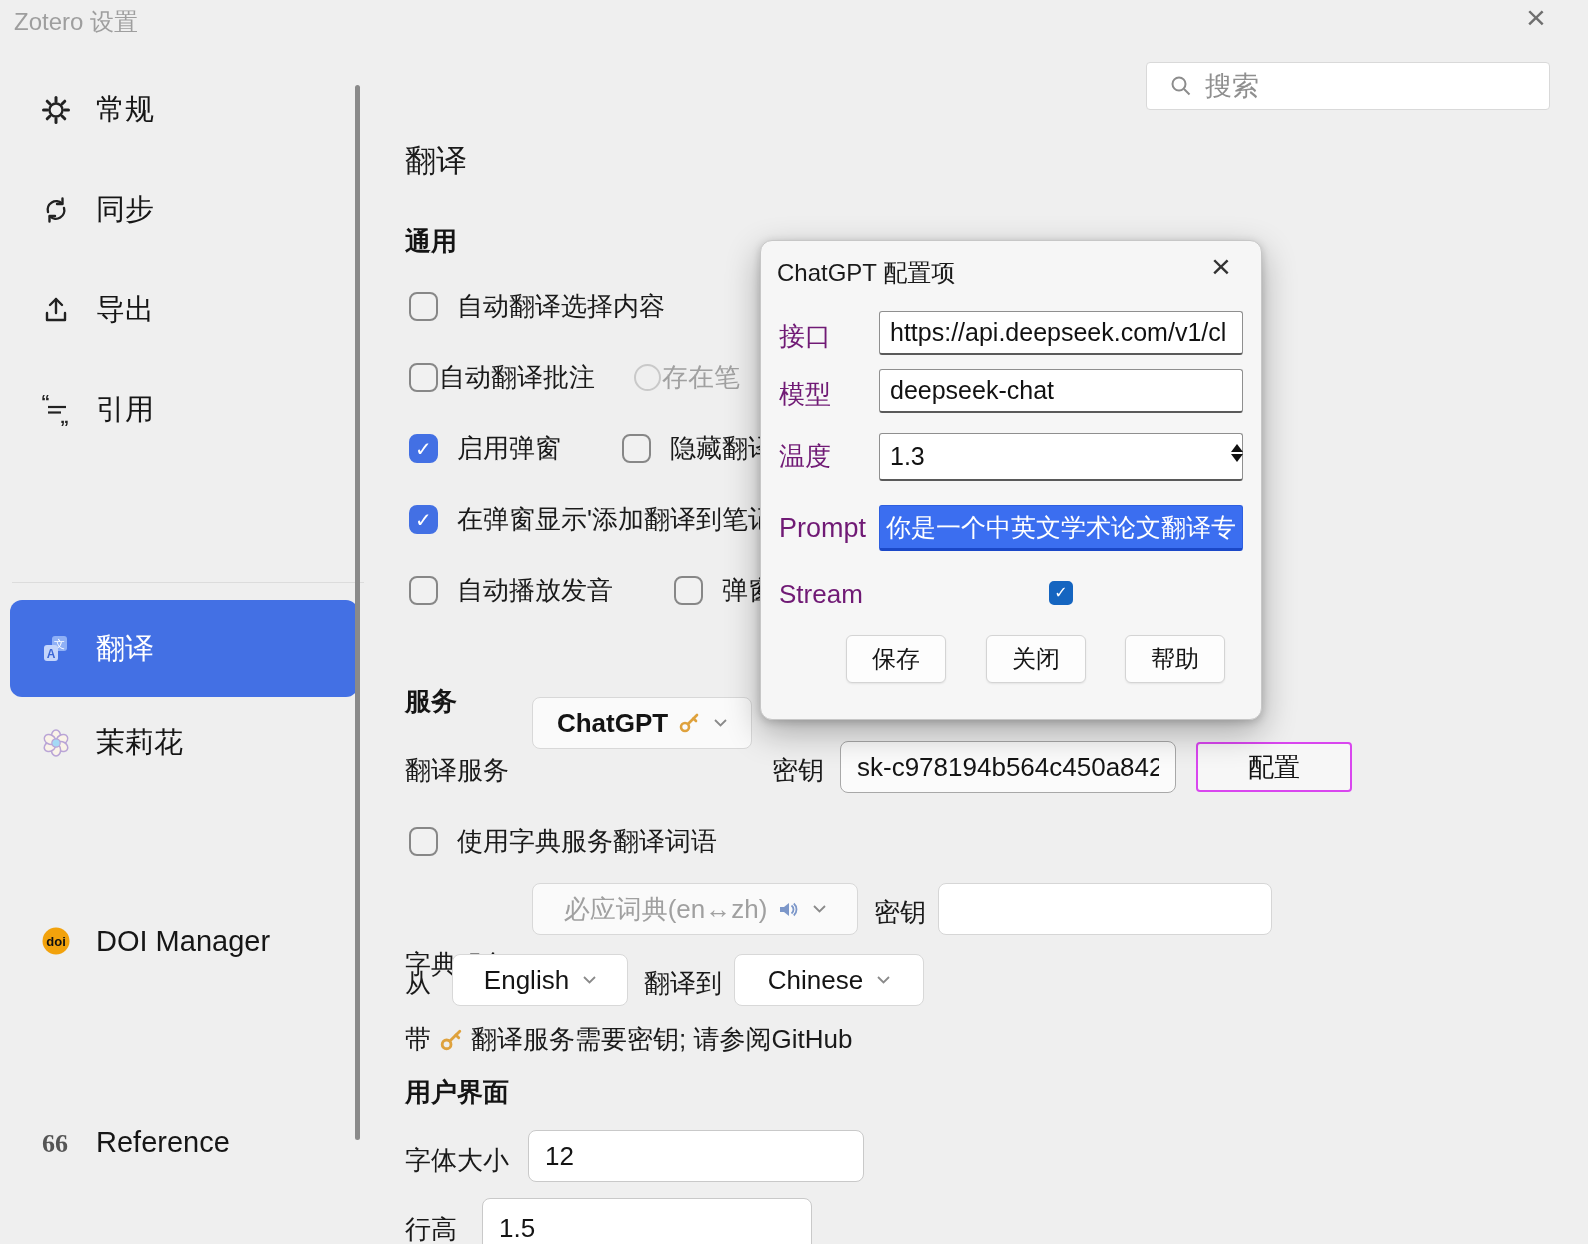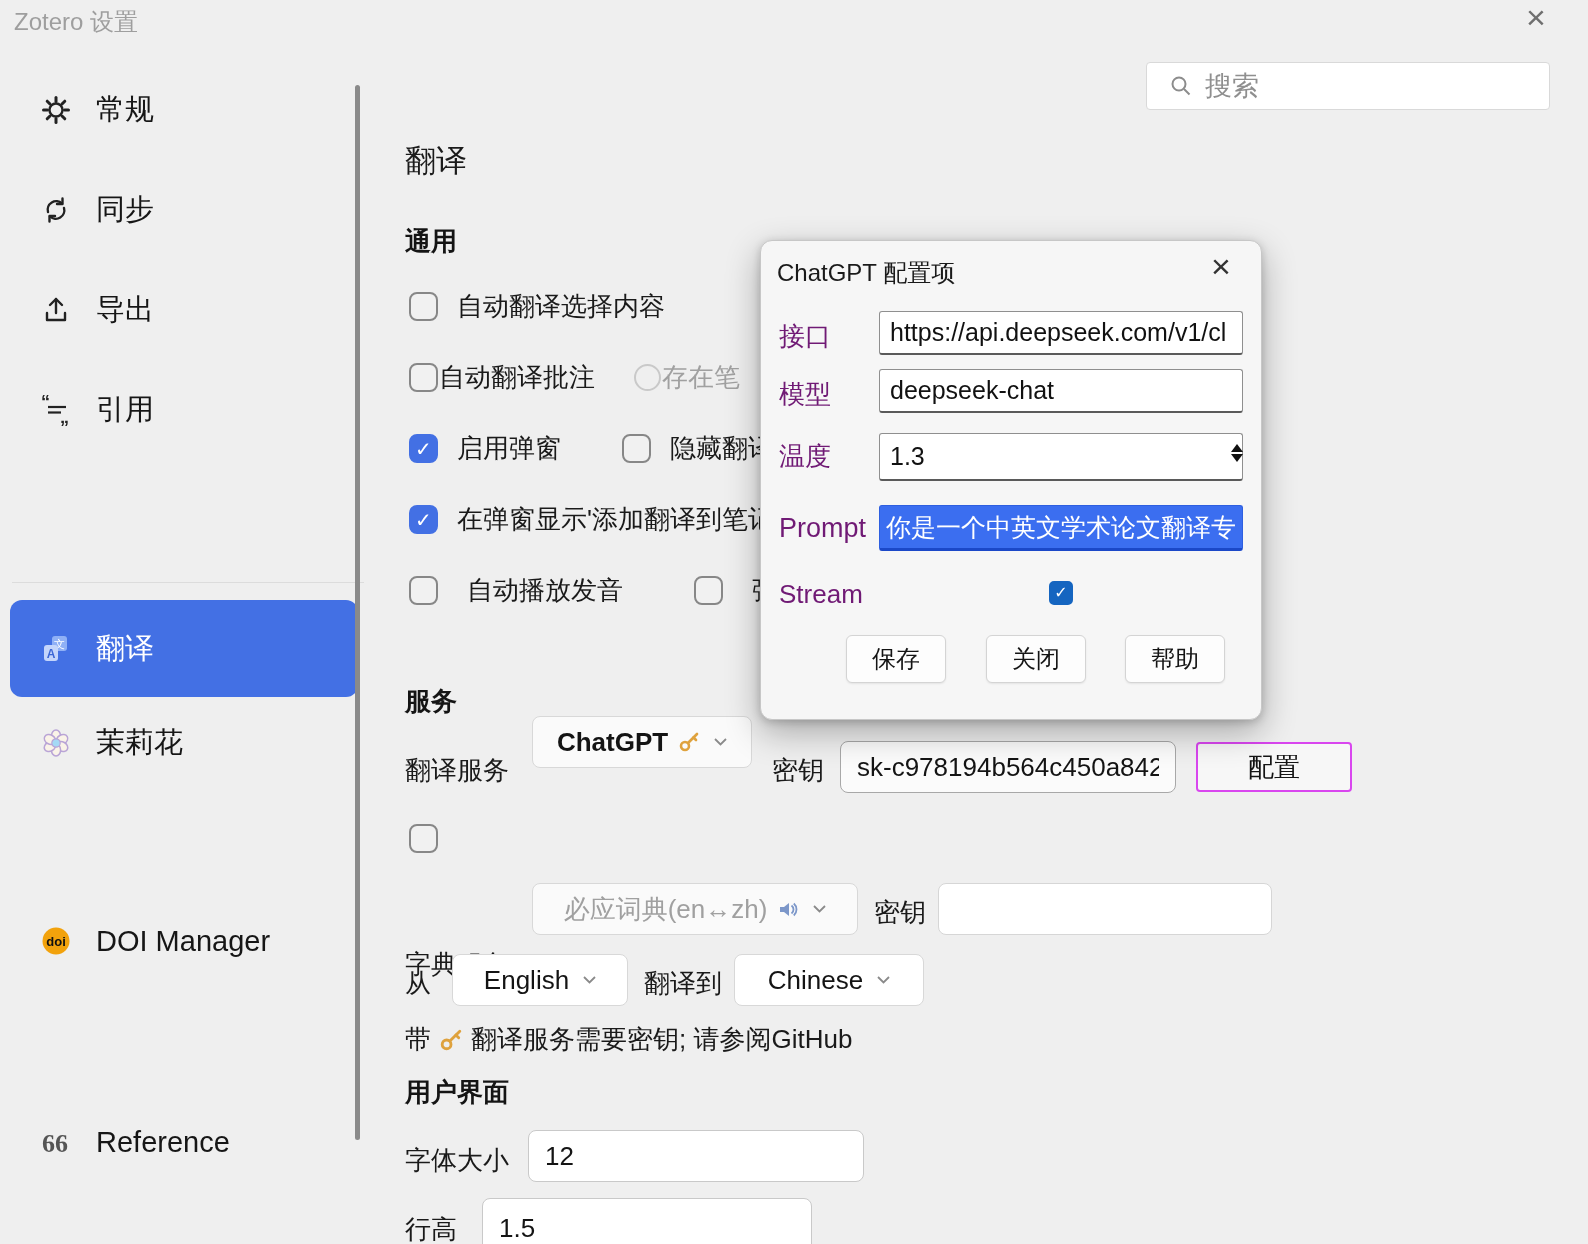--- a/index.html
+++ b/index.html
@@ -187,53 +187,54 @@
     <span>隐藏翻译弹</span>
   </div>
 
   <div class="row" style="left:409px;top:502px;gap:19px">
     <div class="cb checked">
         <span>✓</span>
       </div>
     <span>在弹窗显示'添加翻译到笔记</span>
   </div>
 
-  <div class="row" style="left:409px;top:573px;gap:29px">
+  <div class="row" style="left:409px;top:573px;gap:19px">
     <div class="cb"></div>
     <span>自动播放发音</span>
     <div class="cb" style="margin-left:42px"></div>
     <span>弹窗中</span>
   </div>
 
   <div class="sec-head" style="top:684px">服务</div>
 
   <div class="row" style="left:405px;top:753px">
       <span>翻译服务</span>
     </div>
-  <div class="dd" style="position:absolute;left:532px;top:716px;width:220px">
+  <div class="dd" style="position:absolute;left:532px;top:697px;width:220px">
     <span style="font-weight:600">ChatGPT</span>
     <svg style="width:22px;height:20px" viewBox="0 0 20 20" fill="none" stroke="#dfa23d" stroke-width="2.6" stroke-linecap="round">
         <circle cx="6" cy="14" r="4"></circle>
         <line x1="9" y1="11" x2="18" y2="2"></line>
         <line x1="14.5" y1="5.5" x2="17" y2="8"></line>
       </svg>
     <svg class="chev" viewBox="0 0 13 8">
         <polyline points="1,1 6.5,6.5 12,1" fill="none" stroke="#8a8a8a" stroke-width="1.8"></polyline>
       </svg>
   </div>
   <div class="row" style="left:772px;top:753px">
       <span>密钥</span>
     </div>
   <input class="tbox" style="position: absolute; left: 840px; top: 741px; width: 336px; height: 52px; background: rgb(251, 251, 251); border-color: rgb(168, 168, 168);" value="sk-c978194b564c450a8426">
   <div class="cfg-btn" style="left:1196px;top:742px;width:156px;height:50px">
       <span>配置</span>
     </div>
 
   <div class="row" style="left:409px;top:824px;gap:19px">
     <div class="cb"></div>
+    <span>使用字典服务翻译词语</span>
   </div>
 
   <div class="row" style="left:405px;top:947px">
       <span>字典服务</span>
     </div>
   <div class="dd" style="position:absolute;left:532px;top:883px;width:326px">
     <span class="muted">必应词典(en↔zh)</span>
     <svg style="width:22px;height:20px" viewBox="0 0 20 20">
         <path d="M2 8v5h4l5 4V4L6 8z" fill="#7c97c9"></path>
         <path d="M13.5 6.5a5 5 0 0 1 0 8" fill="none" stroke="#7c97c9" stroke-width="1.8"></path>

